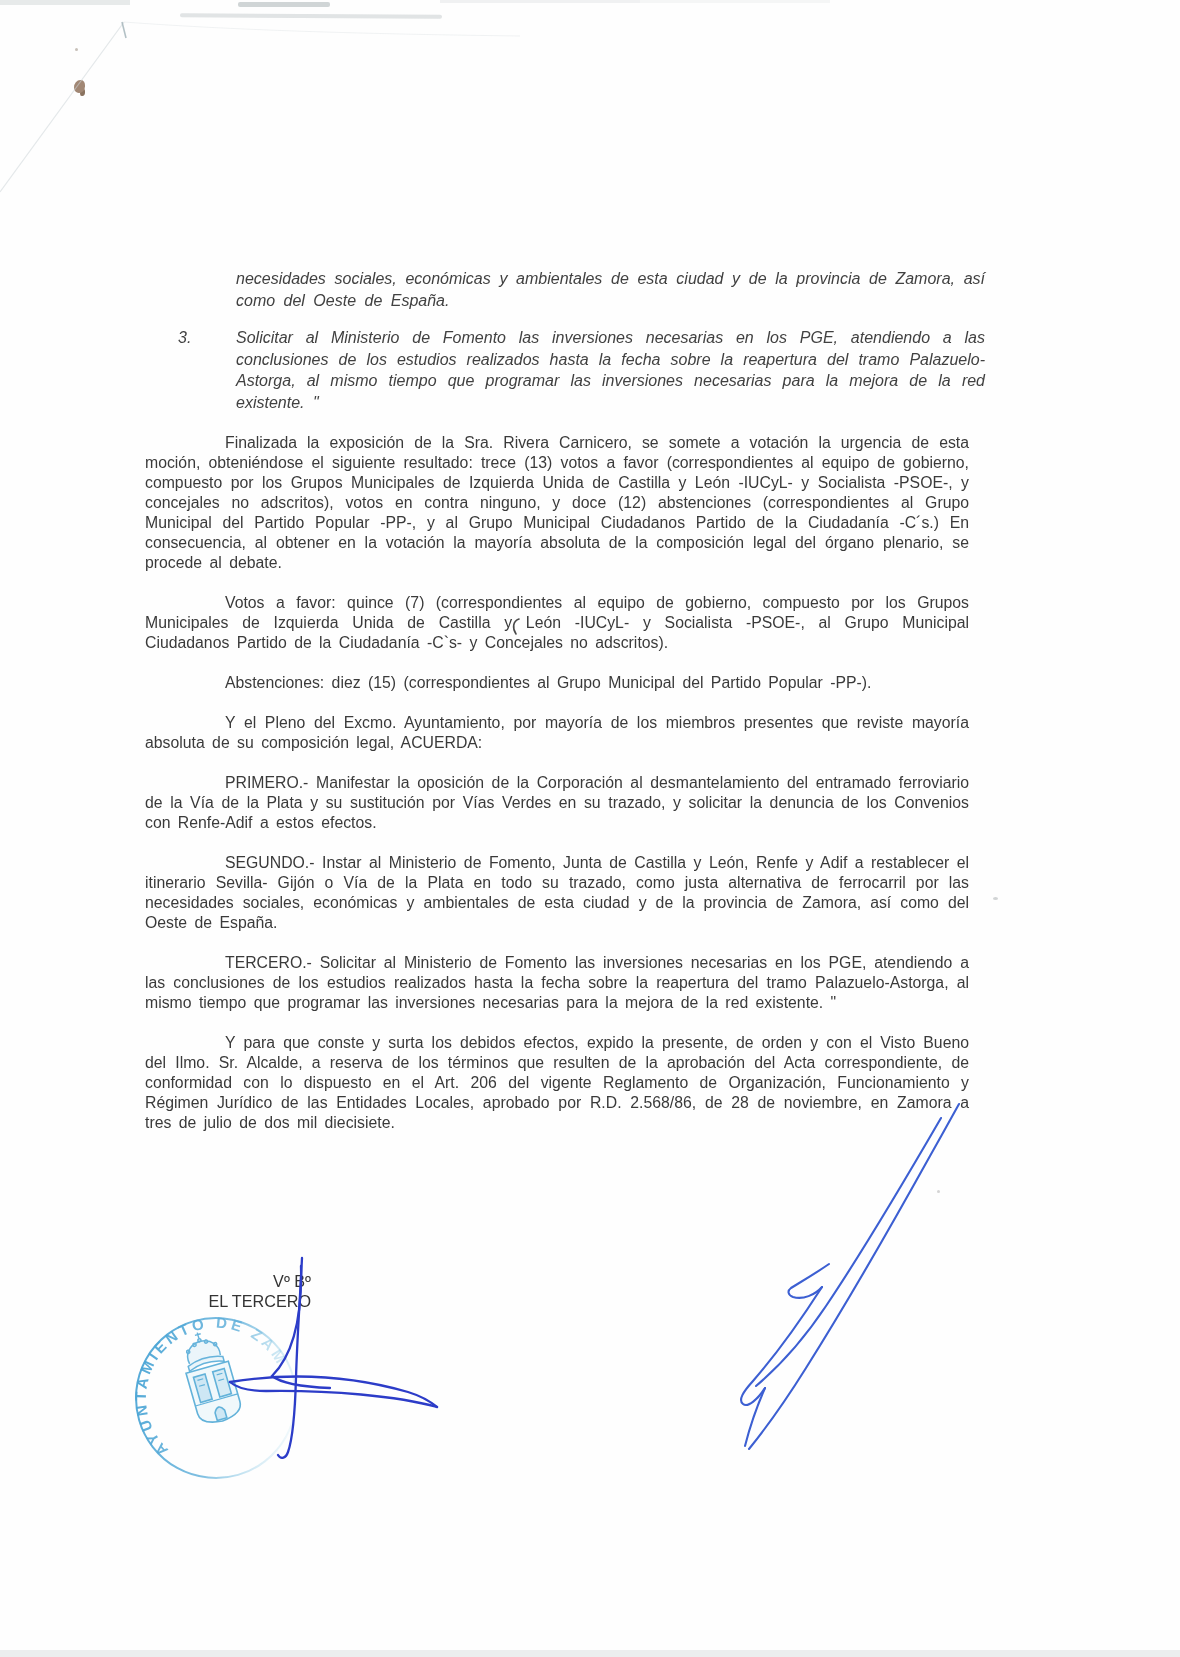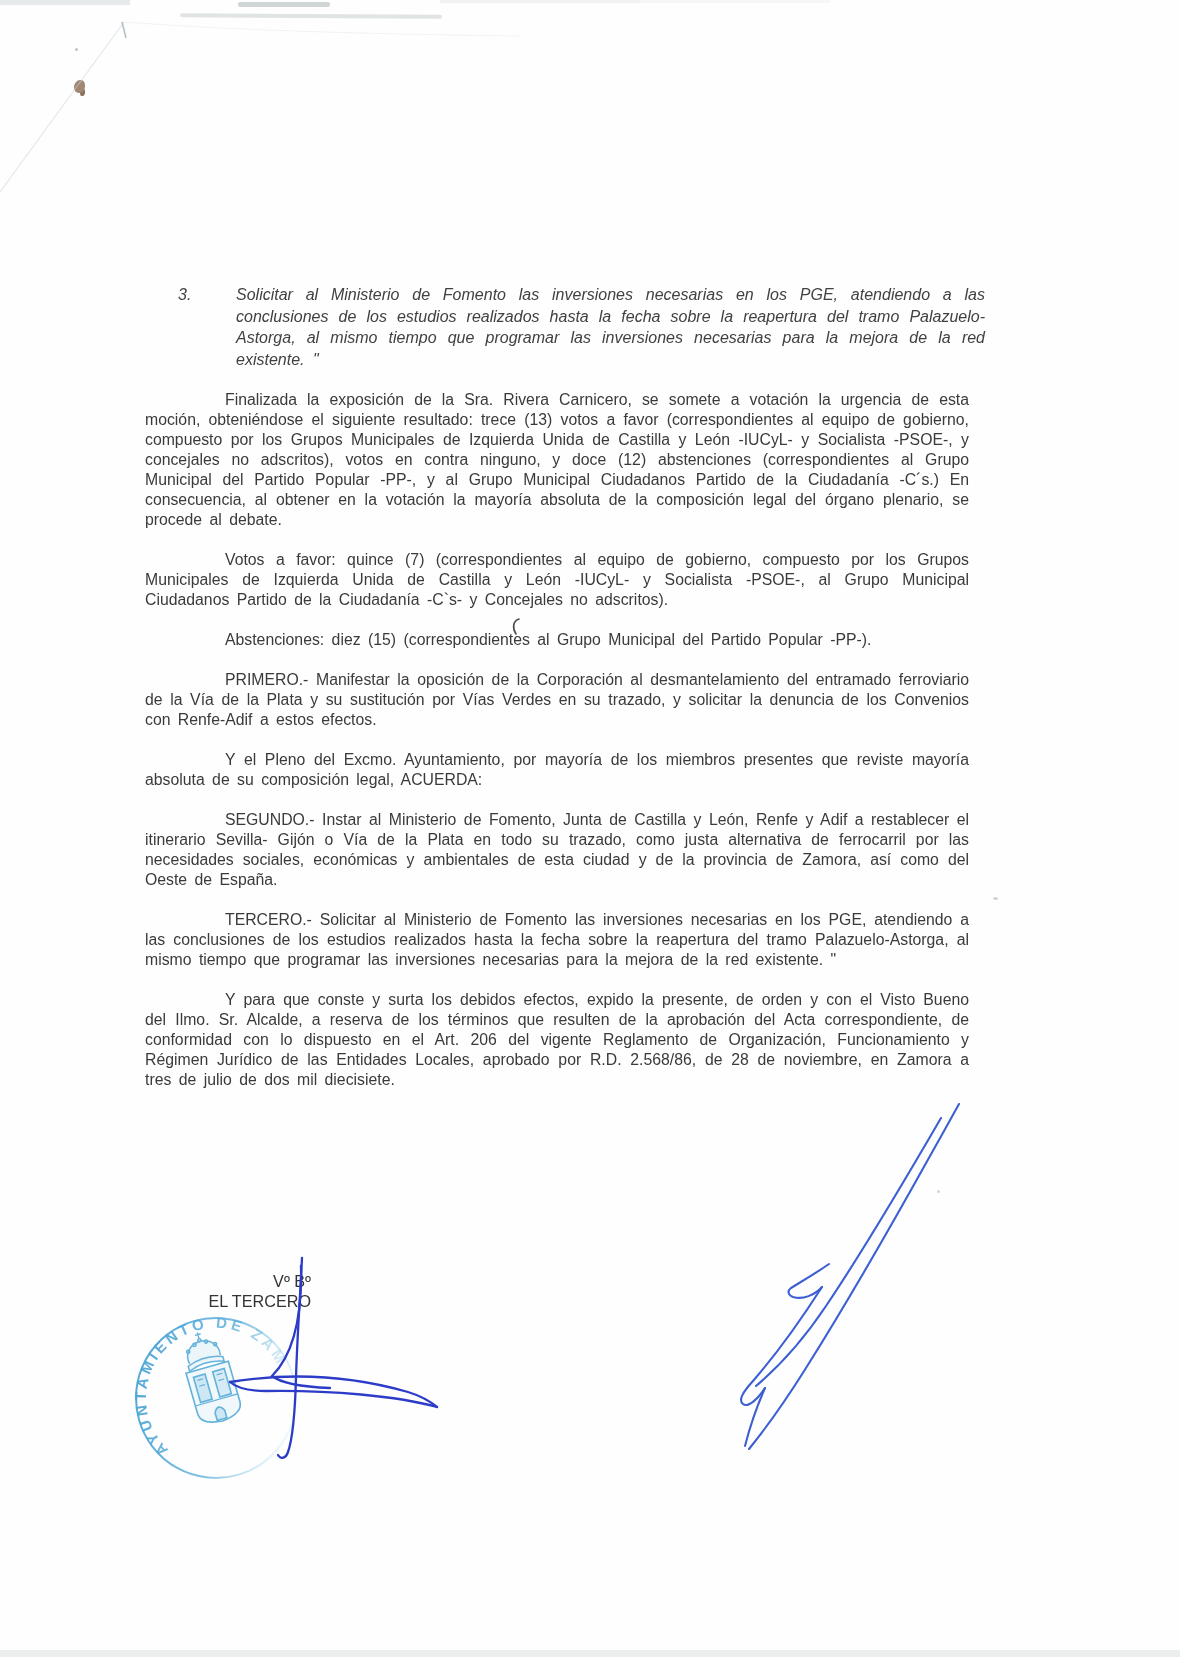--- a/index.html
+++ b/index.html
@@ -52,30 +52,31 @@
   <div class="smudge sm4"></div>
   <div class="smudge sm5"></div>
   <div class="smudge speck-brown"></div>
   <div class="smudge speck1"></div>
   <div class="smudge speck2"></div>
   <div class="smudge speck3"></div>
   <div class="smudge bottom-edge"></div>
 
   <div class="content">
     <div class="quote-cont">
+      <p class="q">necesidades sociales, económicas y ambientales de esta ciudad y de la provincia de Zamora, así como del Oeste de España.</p>
       <div class="q-item">
         <span class="q-num">3.</span>
         <p class="q">Solicitar al Ministerio de Fomento las inversiones necesarias en los PGE, atendiendo a las conclusiones de los estudios realizados hasta la fecha sobre la reapertura del tramo Palazuelo-Astorga, al mismo tiempo que programar las inversiones necesarias para la mejora de la red existente. "</p>
       </div>
     </div>
     <p class="body-p">Finalizada la exposición de la Sra. Rivera Carnicero,  se somete a votación la urgencia de esta moción, obteniéndose el siguiente resultado: trece (13) votos a favor (correspondientes al equipo de gobierno, compuesto por los Grupos Municipales de Izquierda Unida de Castilla y León -IUCyL- y Socialista -PSOE-,  y concejales no adscritos),  votos en contra ninguno, y  doce (12) abstenciones (correspondientes  al Grupo Municipal del Partido Popular -PP-, y al Grupo Municipal Ciudadanos Partido de la Ciudadanía -C´s.) En consecuencia, al obtener en la votación la mayoría absoluta de la composición legal del órgano plenario, se procede al debate.</p>
     <p class="body-p">Votos a favor: quince (7) (correspondientes al equipo de gobierno, compuesto por los Grupos Municipales de Izquierda Unida de Castilla y León -IUCyL- y Socialista -PSOE-, al Grupo Municipal Ciudadanos Partido de la Ciudadanía -C`s- y Concejales no adscritos).</p>
     <p class="body-p">Abstenciones: diez (15) (correspondientes al Grupo Municipal del Partido Popular -PP-).</p>
+    <p class="body-p">Y el Pleno del Excmo. Ayuntamiento, por mayoría de los miembros presentes que reviste mayoría absoluta de su composición legal,  ACUERDA:</p>
     <p class="body-p">PRIMERO.- Manifestar la oposición de la Corporación al desmantelamiento del entramado ferroviario de la Vía de la Plata y su sustitución por Vías Verdes en su trazado, y solicitar la denuncia de los Convenios con Renfe-Adif a estos efectos.</p>
-    <p class="body-p">Y el Pleno del Excmo. Ayuntamiento, por mayoría de los miembros presentes que reviste mayoría absoluta de su composición legal,  ACUERDA:</p>
     <p class="body-p">SEGUNDO.- Instar al Ministerio de Fomento, Junta de Castilla y León, Renfe y Adif a restablecer el itinerario Sevilla- Gijón o Vía de la Plata en todo su trazado, como justa alternativa de ferrocarril por las necesidades sociales, económicas y ambientales de esta ciudad y de la provincia de Zamora, así como del Oeste de España.</p>
     <p class="body-p">TERCERO.- Solicitar al Ministerio de Fomento las inversiones necesarias en los PGE, atendiendo a las conclusiones de los estudios realizados hasta la fecha sobre la reapertura del tramo Palazuelo-Astorga, al mismo tiempo que programar las inversiones necesarias para la mejora de la red existente. "</p>
     <p class="body-p last">Y para que conste y surta los debidos efectos, expido la presente, de orden y con el Visto Bueno del Ilmo. Sr. Alcalde, a reserva de los términos que resulten de la aprobación del Acta correspondiente, de conformidad con lo dispuesto en el Art. 206 del vigente Reglamento de Organización, Funcionamiento y Régimen Jurídico de las Entidades Locales, aprobado por R.D. 2.568/86, de 28 de noviembre, en Zamora a tres de julio de dos mil diecisiete.</p>
   </div>
 
   <div class="vb-block">
     <div>Vº Bº</div>
     <div>EL TERCERO</div>
   </div>
 

